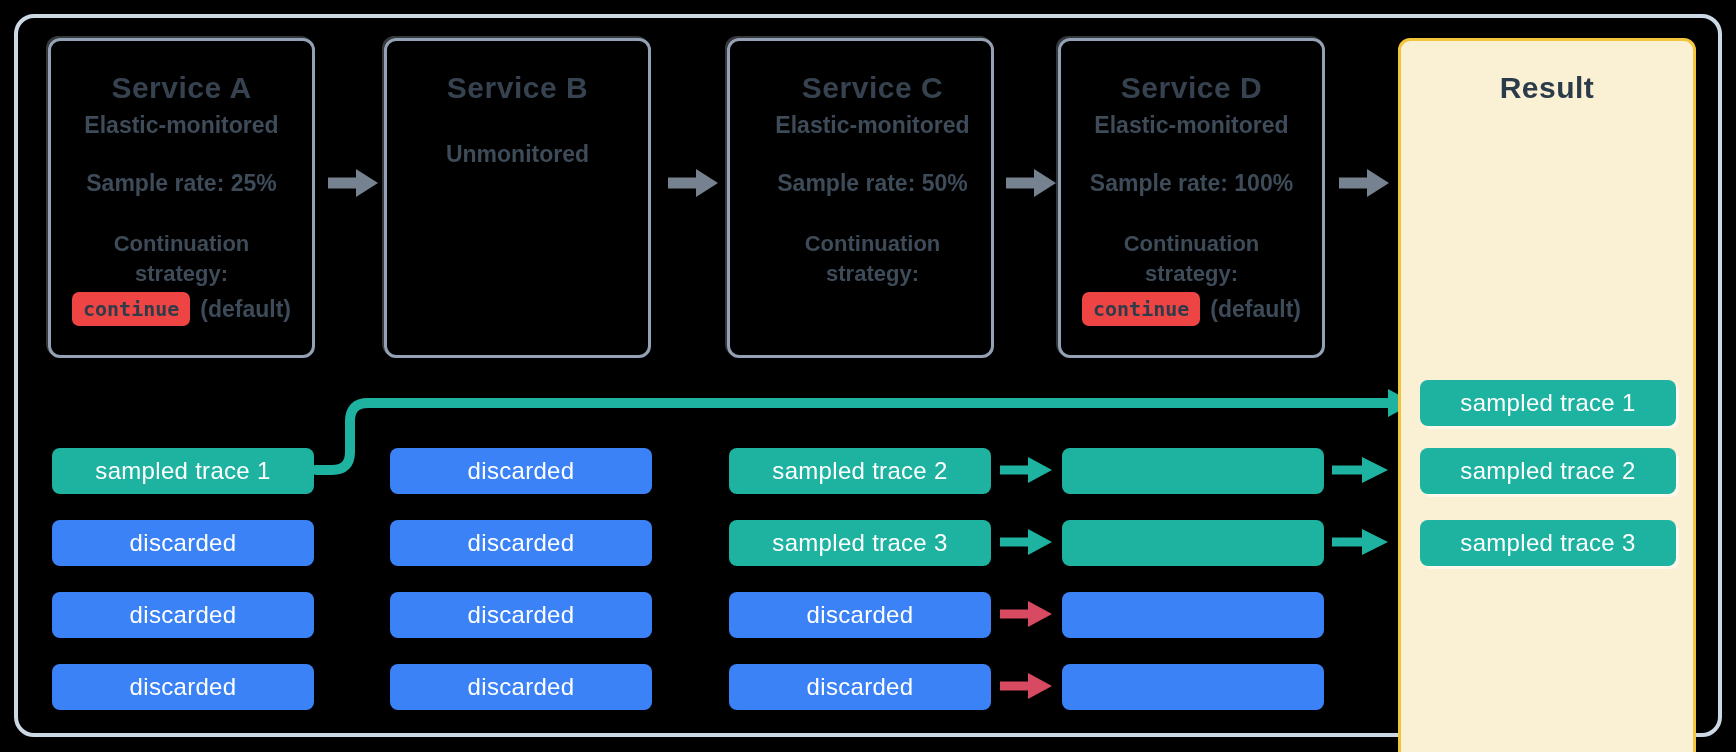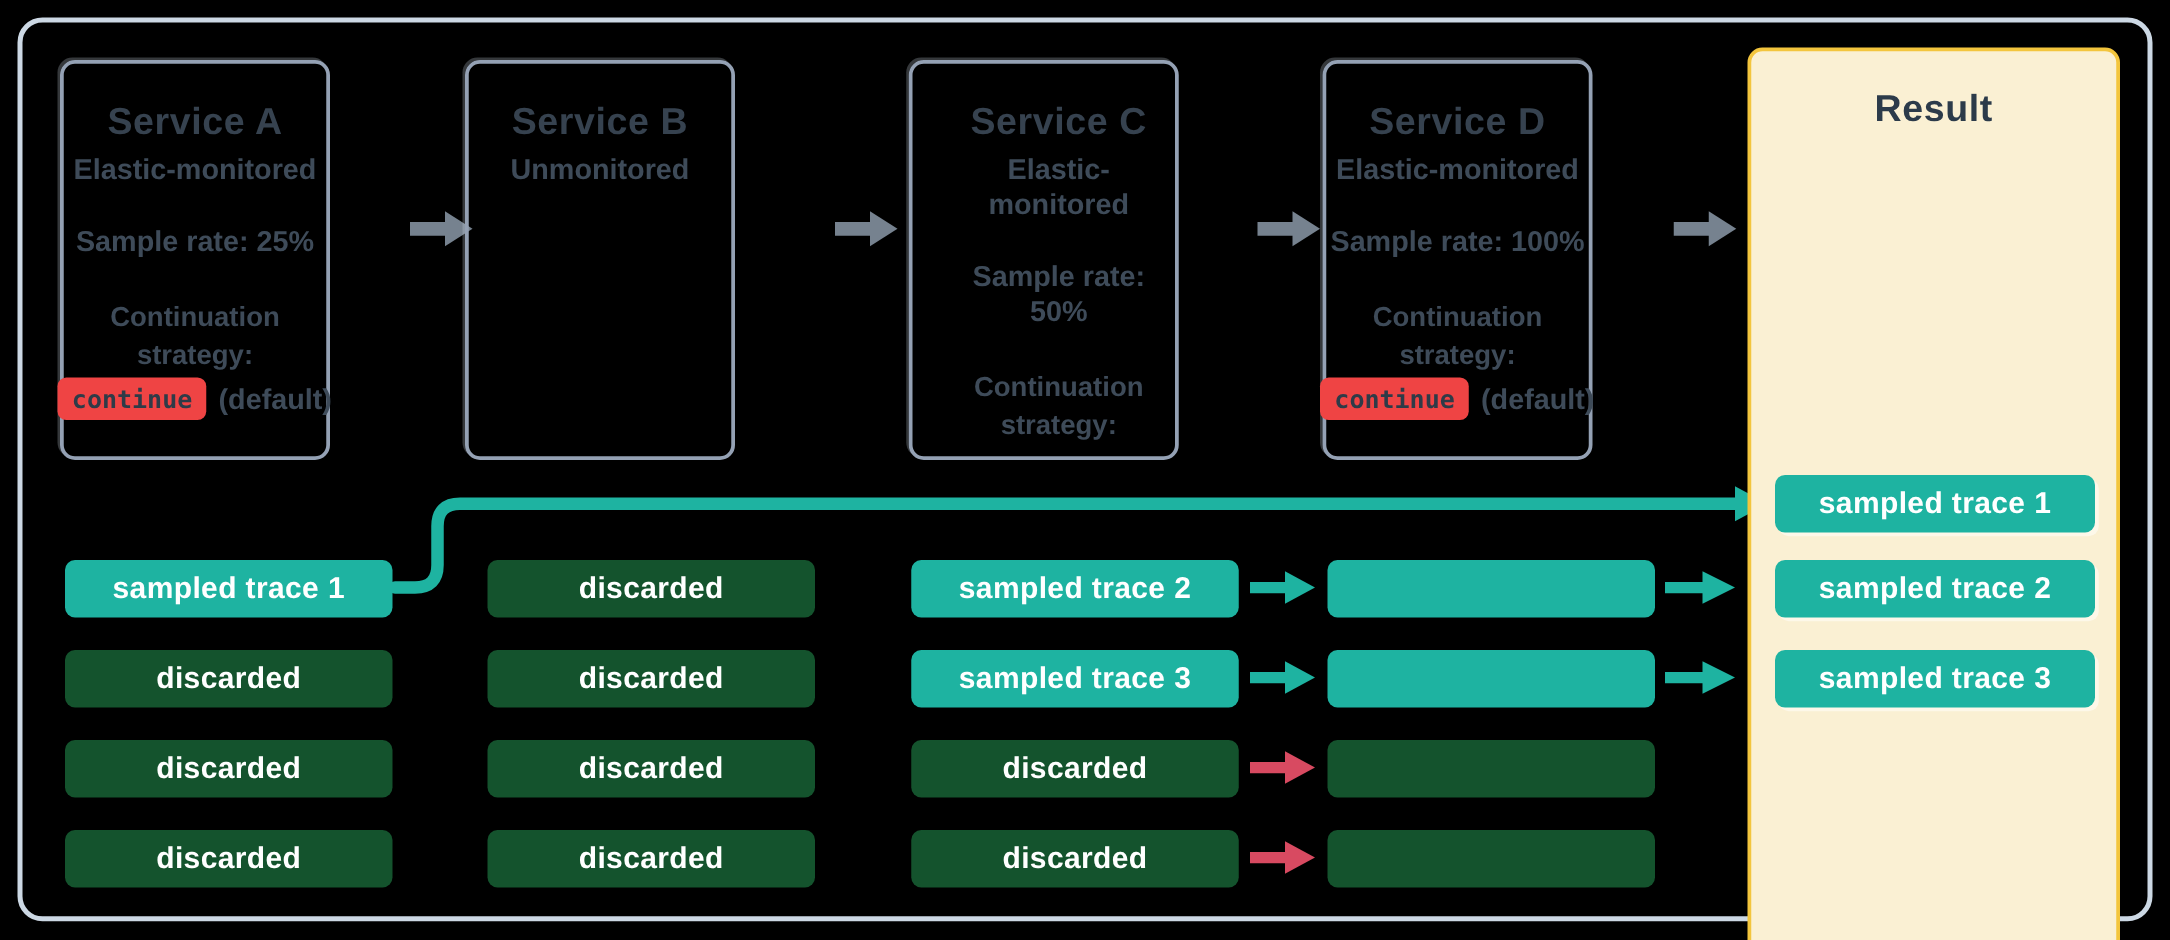--- a/index.html
+++ b/index.html
@@ -5,48 +5,47 @@
   html,body{margin:0;padding:0;background:#000;}
   .canvas{
     position:relative;width:1736px;height:752px;background:#000;overflow:hidden;
     font-family:"Liberation Sans", sans-serif;
   }
   .outer-frame{
     position:absolute;left:14px;top:14px;width:1708px;height:723px;
     border:4px solid #ccd8e4;border-radius:20px;box-sizing:border-box;
   }
   .service-box{
-    position:absolute;top:38px;width:216px;height:320px;box-sizing:border-box;
+    position:absolute;top:38px;width:267px;height:320px;box-sizing:border-box;
     border:3px solid #94a1b4;border-radius:12px;
     display:flex;flex-direction:column;align-items:center;text-align:center;
     box-shadow:-2px -2px 0 rgba(210,222,234,0.25);
-    margin-top:10px;
   }
-  .svc-a{left:48px;} .svc-b{left:372px;} .svc-c{left:727px;padding-left:24px;} .svc-d{left:1058px;}
+  .svc-a{left:48px;} .svc-b{left:384px;gap:29px;} .svc-c{left:727px;padding-left:24px;} .svc-d{left:1058px;}
   .svc-title{margin-top:30px;font-size:30px;font-weight:bold;color:#36424f;letter-spacing:.5px;line-height:34px;}
   .svc-sub{margin-top:6px;font-size:23px;font-weight:bold;color:#3e4b59;line-height:28px;}
   .svc-rate{margin-top:30px;font-size:23px;font-weight:bold;color:#3e4b59;line-height:28px;text-align:center;}
   .svc-cont{margin-top:32px;font-size:22px;font-weight:bold;color:#3e4b59;line-height:30px;}
   .strategy-row{margin-top:3px;display:flex;align-items:center;gap:10px;font-size:23px;font-weight:bold;color:#3e4b59;}
   .code-badge{
     font-family:"DejaVu Sans Mono", monospace;font-size:20px;font-weight:bold;
     background:#ef4444;color:#2e3b48;padding:5px 11px;border-radius:7px;line-height:24px;
   }
   .result-box{
     position:absolute;left:1398px;top:38px;width:298px;height:744px;box-sizing:border-box;
     background:#faf0d3;border:3px solid #f3c53d;border-radius:12px;text-align:center;
   }
   .result-title{margin-top:30px;font-size:30px;font-weight:bold;color:#2c3b4a;letter-spacing:.5px;}
   .pill{
     position:absolute;width:262px;height:46px;border-radius:8px;box-sizing:border-box;
     display:flex;align-items:center;justify-content:center;
-    color:#ffffff;font-size:24px;font-weight:bold;letter-spacing:.3px;
+    color:#ffffff;font-size:24px;font-weight:normal;letter-spacing:.3px;
   }
   .pill.teal{background:#1eb3a1;}
-  .pill.red{background:#14532d;}
+  .pill.red{background:#3b82f6;}
   .pill.in-result{width:256px;box-shadow:3px 3px 0 rgba(255,255,255,0.5);}
   .col-a{left:52px;} .col-b{left:390px;} .col-c{left:729px;} .col-d{left:1062px;}
   .row-1{top:448px;} .row-2{top:520px;} .row-3{top:592px;} .row-4{top:664px;}
   .res-row-0{left:1420px;top:380px;} .res-row-1{left:1420px;top:448px;} .res-row-2{left:1420px;top:520px;}
   .arrow-layer{position:absolute;left:0;top:0;width:1736px;height:752px;pointer-events:none;}
 </style>
 </head>
 <body>
 
 <div class="canvas">

